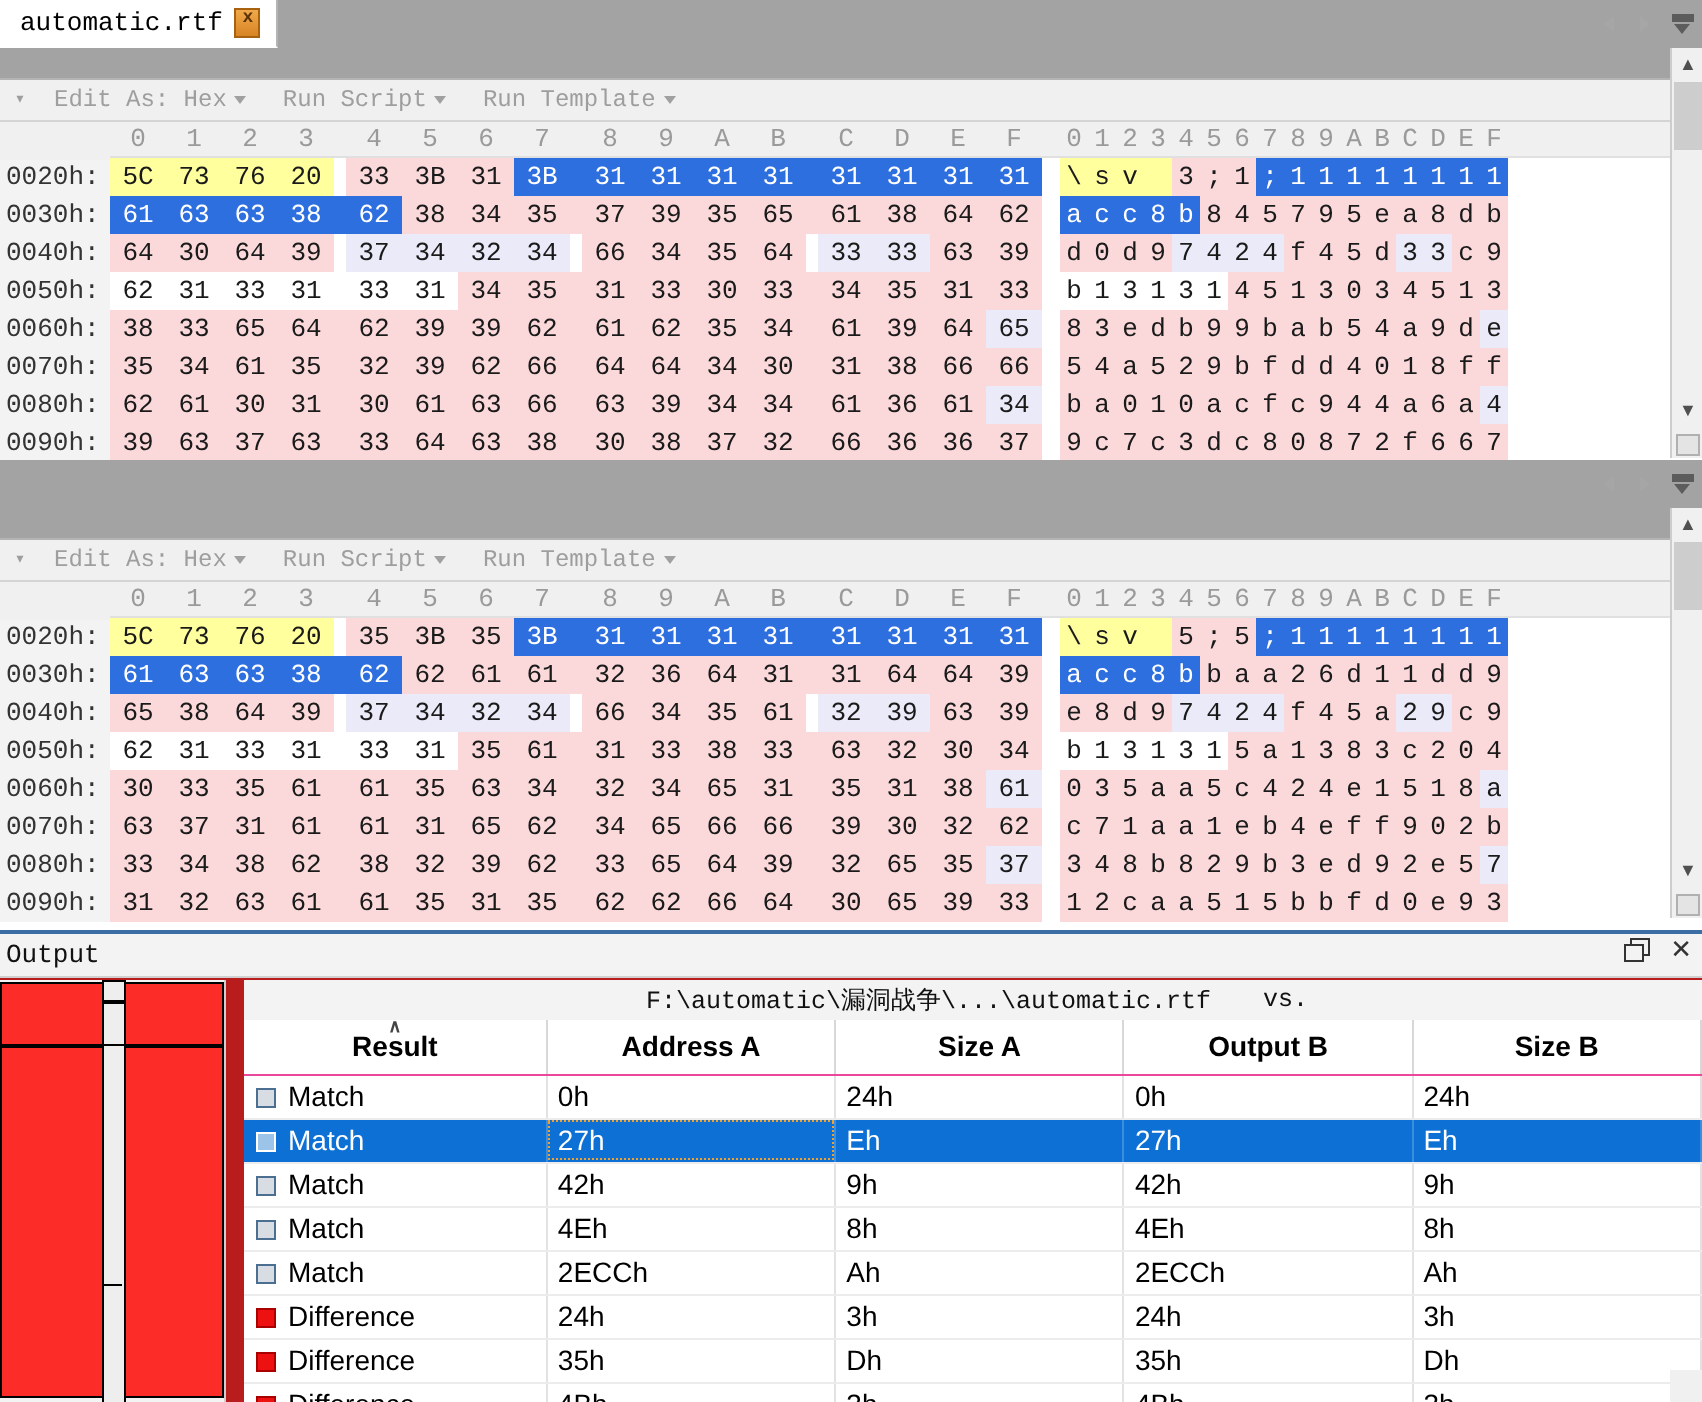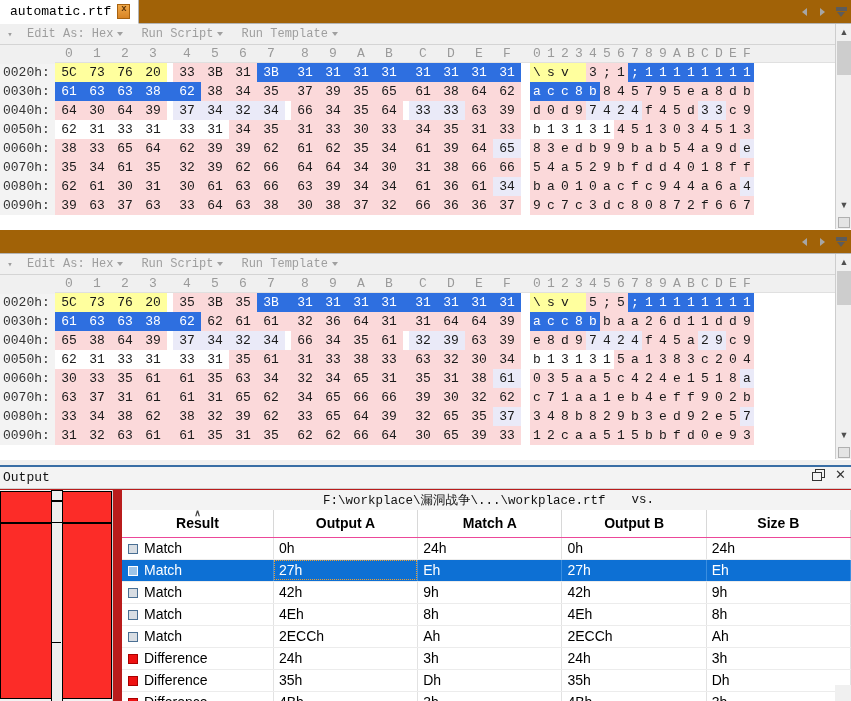--- a/index.html
+++ b/index.html
@@ -9,21 +9,21 @@
     background: #f0f0f0;
     font-family: "Liberation Sans", sans-serif;
     overflow: hidden;
   }
   .app { position: relative; width: 851px; height: 701px; background:#f0f0f0; }
 
   
   .hexpanel { position: relative; background:#ffffff; border-bottom:1px solid #a8a8a8; }
 
   .tabbar {
-    position: relative; height: 24px; background: #a16207;
+    position: relative; height: 40px; background: #a3a3a3;
     border-bottom: 1px solid #b4b4b4;
   }
   .tab {
     position:absolute; left:0; top:0; height:24px;
     display:flex; align-items:center; gap:6px;
     padding: 0 8px 0 10px;
     background:#ffffff;
     border-right:1px solid #b4b4b4;
     border-bottom:1px solid #ffffff;
     font-family:"Liberation Mono", monospace;
@@ -1041,36 +1041,36 @@
         <div class="dm-col" style="left:0;top:33px;width:54px;height:176px;"></div>
         <div class="dm-col" style="left:61px;top:33px;width:51px;height:176px;"></div>
         <div class="dm-gutter" style="left:51px;top:0;width:12px;height:212px;border-left:1px solid #000;border-right:1px solid #000;background:#eeeeee;"></div>
         <div class="dm-gutter" style="left:51px;top:0;width:12px;height:11px;border:1px solid #000;background:#eeeeee;"></div>
         <div class="dm-gutter" style="left:51px;top:11px;width:12px;height:22px;border:1px solid #000;background:#eeeeee;"></div>
         <div class="dm-gutter" style="left:51px;top:152px;width:10px;height:1px;background:#000;"></div>
       </div>
 
       <div class="cmpwrap">
         <div class="cmp-path">
-          <span>F:\workplace\漏洞战争\...\workplace.rtf</span>
+          <span>F:\automatic\漏洞战争\...\automatic.rtf</span>
           <span>vs.</span>
         </div>
         <table class="cmp-table">
           <colgroup>
             <col style="width:106px">
               <col style="width:101px">
               <col style="width:101px">
               <col style="width:101px">
               <col style="width:101px">
           </colgroup>
           <thead>
               <tr id="cmp-head">
                 <th style="position: relative;">Result<span class="sortcaret" style="left: 50%; top: -2px; transform: translateX(-50%);">∧</span></th>
-                <th style="position: relative;">Output A</th>
-                <th style="position: relative;">Match A</th>
+                <th style="position: relative;">Address A</th>
+                <th style="position: relative;">Size A</th>
                 <th style="position: relative;">Output B</th>
                 <th style="position: relative;">Size B</th>
               </tr>
             </thead>
           <tbody id="cmp-body">
               <tr>
                 <td class="c-res"><span class="sq match"></span><span>Match</span></td>
                 <td class="c-addrA">0h</td>
                 <td class="c-sizeA">24h</td>
                 <td class="c-addrB">0h</td>

